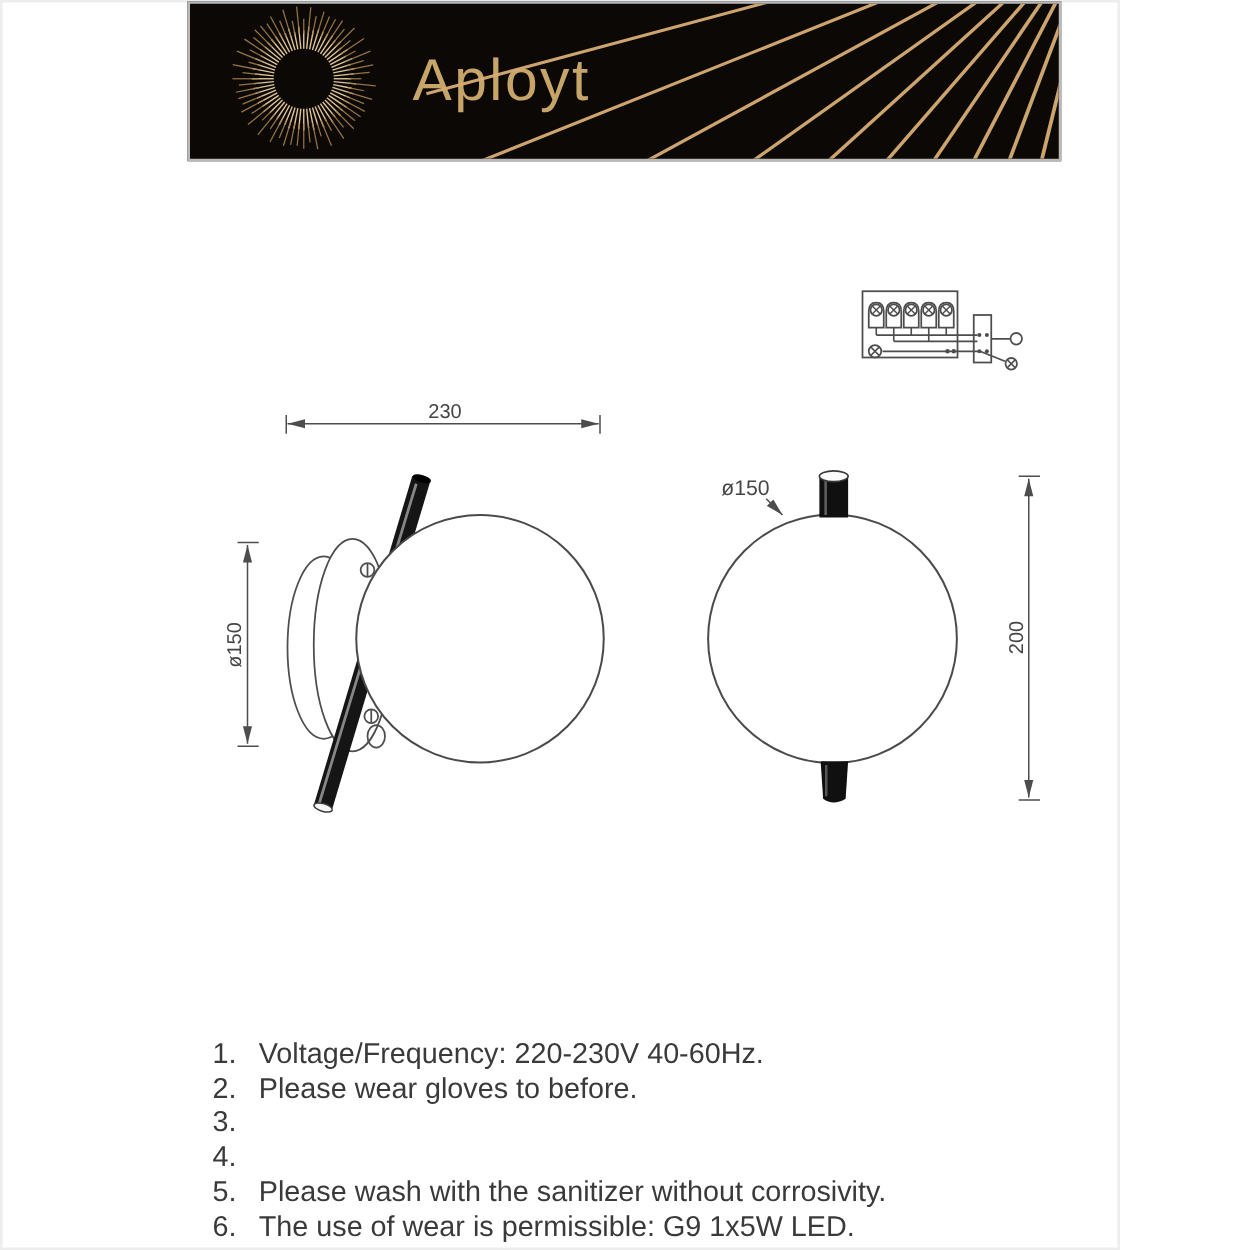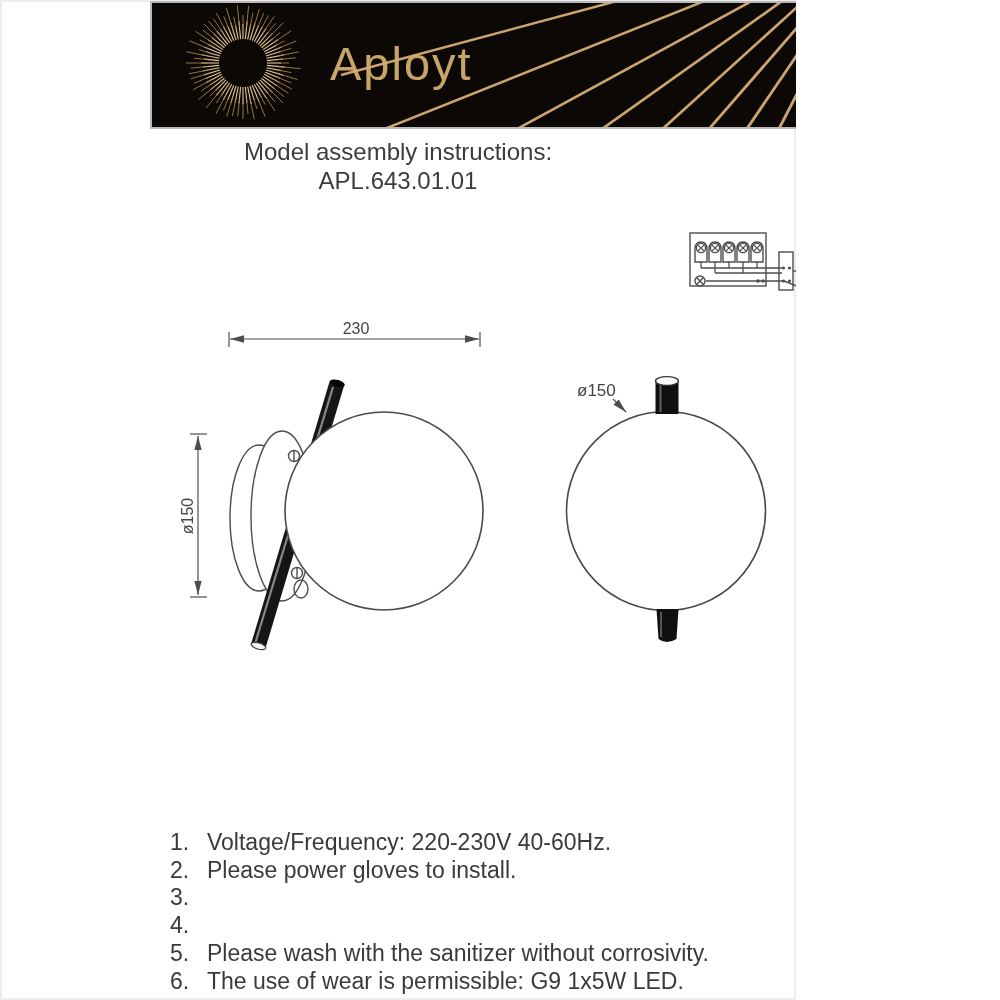--- a/index.html
+++ b/index.html
@@ -1,16 +1,16 @@
 <!DOCTYPE html>
 <html><head>
 <meta charset="utf-8">
 <style>
   html,body{margin:0;padding:0;background:#fff;}
-  .page{position:relative;width:796px;height:1000px;background:#fff;overflow:hidden;
+  .page{position:relative;width:896px;height:1000px;background:#fff;overflow:hidden;
         font-family:"Liberation Sans", sans-serif; outline:2px solid #ededed; outline-offset:-2px;}
 
   
   .header{position:absolute;left:150px;top:1px;width:695px;height:124px;
           background:#0b0806;border:2px solid #b9b9b9;overflow:hidden;}
   .star-svg{position:absolute;left:15px;top:0;width:160px;height:124px;}
   .brand{position:absolute;left:178px;top:33px;font-size:47px;font-weight:300;
          letter-spacing:2px;color:#c7a468;}
   .fan-svg{position:absolute;left:0;top:0;width:695px;height:124px;}
 
@@ -176,24 +176,20 @@
         <line x1="730" y1="-73" x2="415.2333084028068" y2="390.1651215937546" stroke="#d8ad73" stroke-width="2.8600000000000003" opacity="0.95"></line>
         <line x1="730" y1="-73" x2="362.6069437653158" y2="349.6373649247522" stroke="#d8ad73" stroke-width="2.8000000000000003" opacity="0.95"></line>
         <line x1="730" y1="-73" x2="315.14942607942" y2="303.1635300208745" stroke="#d8ad73" stroke-width="2.74" opacity="0.95"></line>
         <line x1="730" y1="-73" x2="273.52843439200973" y2="251.39745651190026" stroke="#d8ad73" stroke-width="2.68" opacity="0.95"></line>
         <line x1="730" y1="-73" x2="238.32953376033078" y2="195.06744044673968" stroke="#d8ad73" stroke-width="2.62" opacity="0.95"></line>
         <line x1="730" y1="-73" x2="210.04793694668854" y2="134.96598790813172" stroke="#d8ad73" stroke-width="2.56" opacity="0.95"></line>
         <line x1="730" y1="-73" x2="189.0815372781218" y2="71.93866525741177" stroke="#d8ad73" stroke-width="2.5" opacity="0.95"></line>
       </svg>
   </div>
 
-  <div class="title">
-    <div>Model assembly instructions:</div>
-    <div>APL.643.01.01</div>
-  </div>
 
   <svg class="drawing" viewBox="150 210 700 480">
     <defs>
       <marker id="arr" viewBox="0 0 10 6" refX="10" refY="3" markerWidth="12" markerHeight="7" orient="auto-start-reverse">
         <path d="M10,3 L0,0.4 L0,5.6 Z" fill="#4d4d4d"></path>
       </marker>
     </defs>
 
     <g>
       <rect x="690" y="233" width="76" height="53" class="ln"></rect>
@@ -310,21 +306,21 @@
     </g>
   </svg>
 
   <ol class="instructions">
     <li>
       <span class="num">1.</span>
       <span class="txt">Voltage/Frequency: 220-230V 40-60Hz.</span>
       </li>
     <li>
       <span class="num">2.</span>
-      <span class="txt">Please power gloves to install.</span>
+      <span class="txt">Please wear gloves to before.</span>
       </li>
     <li>
       <span class="num">3.</span>
       </li>
     <li>
       <span class="num">4.</span>
       </li>
     <li>
       <span class="num">5.</span>
       <span class="txt">Please wash with the sanitizer without corrosivity.</span>

